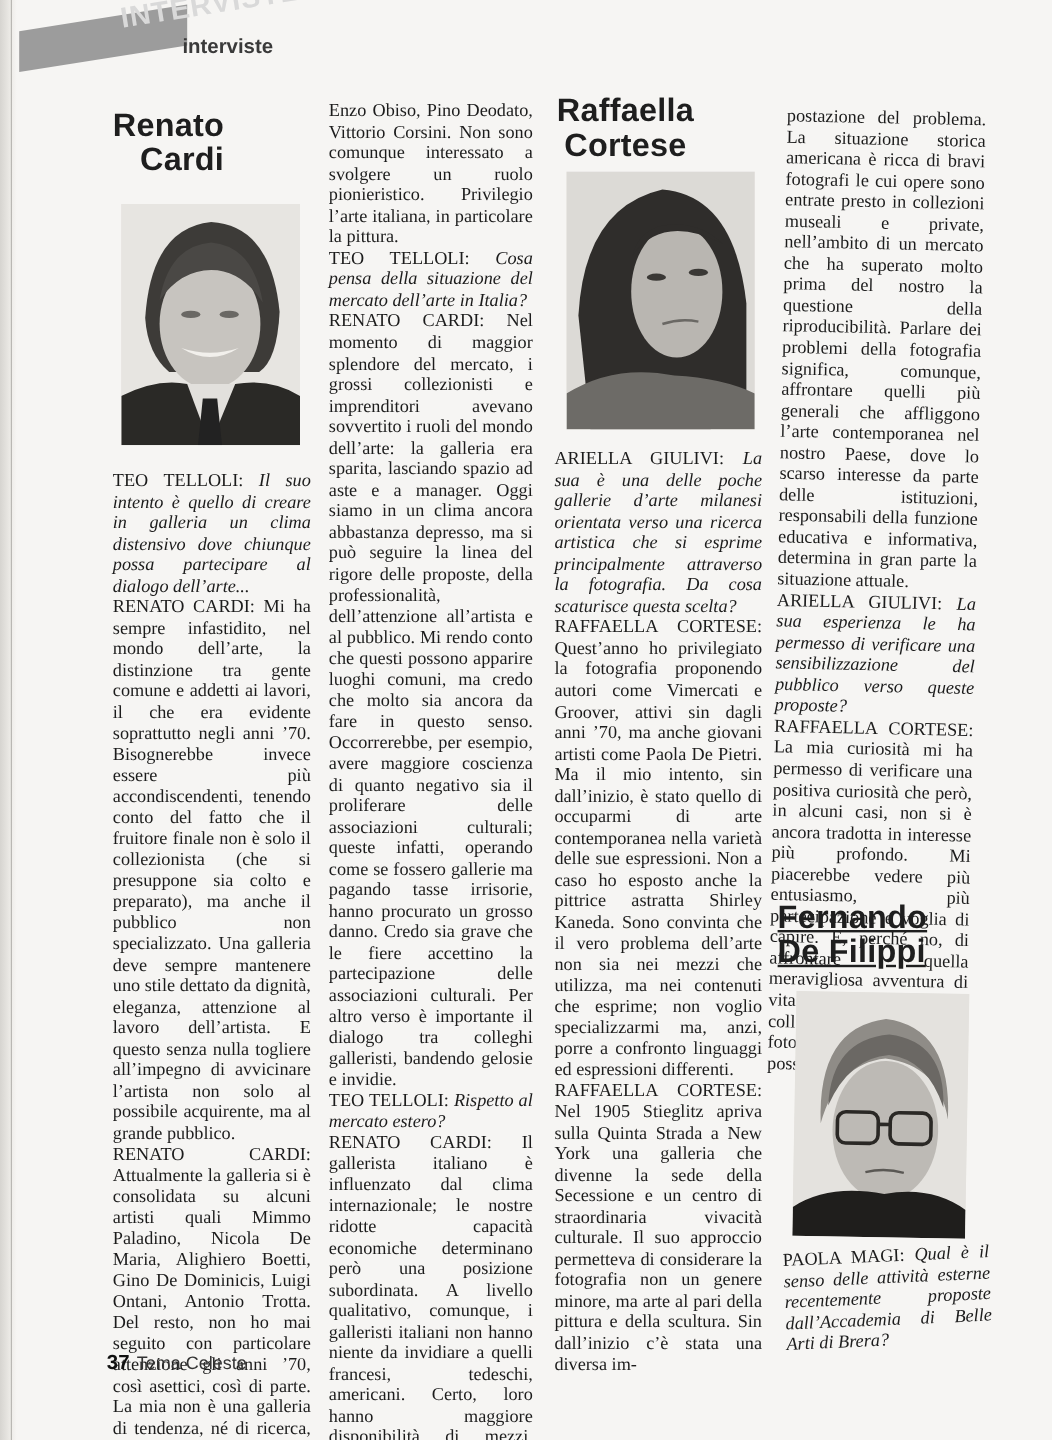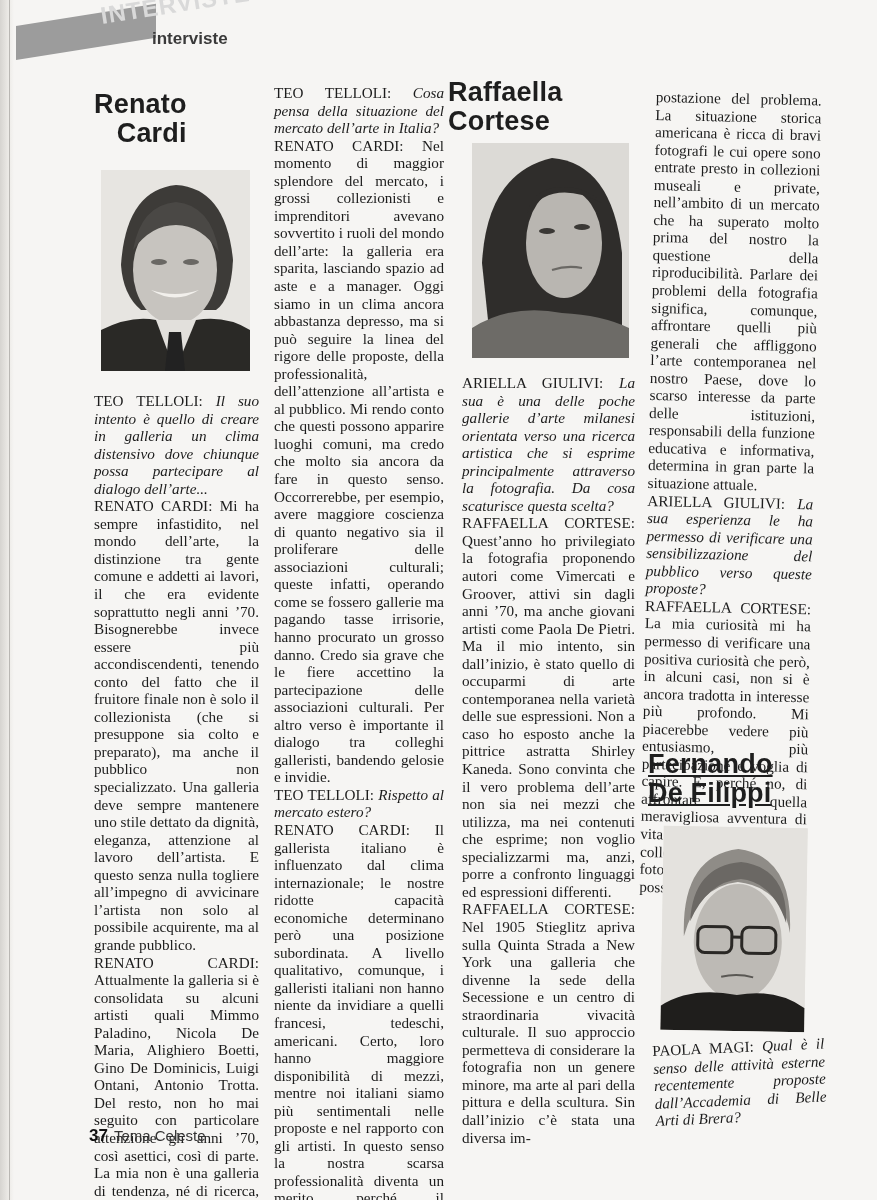--- a/index.html
+++ b/index.html
@@ -84,27 +84,28 @@
   </svg>
 </div>
 
 <div class="col" style="left:94px; top:392px; width:165px;">
   <p><span class="spk">TEO TELLOLI: </span><span class="q">Il suo intento è quello di creare in galleria un clima distensivo dove chiunque possa partecipare al dialogo dell’arte...</span></p>
   <p><span class="spk">RENATO CARDI: </span><span>Mi ha sempre infastidito, nel mondo dell’arte, la distinzione tra gente comune e addetti ai lavori, il che era evidente soprattutto negli anni ’70. Bisognerebbe invece essere più accondiscendenti, tenendo conto del fatto che il fruitore finale non è solo il collezionista (che si presuppone sia colto e preparato), ma anche il pubblico non specializzato. Una galleria deve sempre mantenere uno stile dettato da dignità, eleganza, attenzione al lavoro dell’artista. E questo senza nulla togliere all’impegno di avvicinare l’artista non solo al possibile acquirente, ma al grande pubblico.</span></p>
   <p><span class="spk">RENATO CARDI: </span><span>Attualmente la galleria si è consolidata su alcuni artisti quali Mimmo Paladino, Nicola De Maria, Alighiero Boetti, Gino De Dominicis, Luigi Ontani, Antonio Trotta. Del resto, non ho mai seguito con particolare attenzione gli anni ’70, così asettici, così di parte. La mia non è una galleria di tendenza, né di ricerca, anche se ha un occhio di riguardo verso giovani artisti come Wim Delvoye, Paola Pezzi, Stefano Peroli,</span></p>
 </div>
 
 <div class="col" style="left:274px; top:84px; width:170px;">
+  <p><span>Enzo Obiso, Pino Deodato, Vittorio Corsini. Non sono comunque interessato a svolgere un ruolo pionieristico. Privilegio l’arte italiana, in particolare la pittura.</span></p>
   <p><span class="spk">TEO TELLOLI: </span><span class="q">Cosa pensa della situazione del mercato dell’arte in Italia?</span></p>
   <p><span class="spk">RENATO CARDI: </span><span>Nel momento di maggior splendore del mercato, i grossi collezionisti e imprenditori avevano sovvertito i ruoli del mondo dell’arte: la galleria era sparita, lasciando spazio ad aste e a manager. Oggi siamo in un clima ancora abbastanza depresso, ma si può seguire la linea del rigore delle proposte, della professionalità, dell’attenzione all’artista e al pubblico. Mi rendo conto che questi possono apparire luoghi comuni, ma credo che molto sia ancora da fare in questo senso. Occorrerebbe, per esempio, avere maggiore coscienza di quanto negativo sia il proliferare delle associazioni culturali; queste infatti, operando come se fossero gallerie ma pagando tasse irrisorie, hanno procurato un grosso danno. Credo sia grave che le fiere accettino la partecipazione delle associazioni culturali. Per altro verso è importante il dialogo tra colleghi galleristi, bandendo gelosie e invidie.</span></p>
   <p><span class="spk">TEO TELLOLI: </span><span class="q">Rispetto al mercato estero?</span></p>
   <p><span class="spk">RENATO CARDI: </span><span>Il gallerista italiano è influenzato dal clima internazionale; le nostre ridotte capacità economiche determinano però una posizione subordinata. A livello qualitativo, comunque, i galleristi italiani non hanno niente da invidiare a quelli francesi, tedeschi, americani. Certo, loro hanno maggiore disponibilità di mezzi, mentre noi italiani siamo più sentimentali nelle proposte e nel rapporto con gli artisti. In questo senso la nostra scarsa professionalità diventa un merito, perché il coinvolgimento con l’artista è più diretto, sentito, vissuto.</span></p>
 </div>
 
-<h1 class="name-heading" style="left:448px; top:78px;">
+<h1 class="name-heading" style="left:464px; top:78px;text-align:center;">
   <span>Raffaella</span><br>
   <span>Cortese</span>
 </h1>
 <div class="photo" style="left:472px; top:143px; width:157px; height:215px;">
   <svg viewBox="0 0 157 215" preserveAspectRatio="none">
     <rect width="157" height="215" fill="#dcdad6"></rect>
     <path d="M20 215 L10 120 Q15 30 80 15 Q140 20 150 110 L150 190 L120 215Z" fill="#2f2d2b"></path>
     <ellipse cx="92" cy="100" rx="38" ry="55" fill="#b9b6b1"></ellipse>
     <path d="M55 70 Q80 35 130 60 Q110 40 80 45 Q60 50 55 70Z" fill="#2f2d2b"></path>
     <path d="M0 215 L0 185 Q40 160 90 170 Q130 172 157 185 L157 215Z" fill="#6d6b67"></path>

